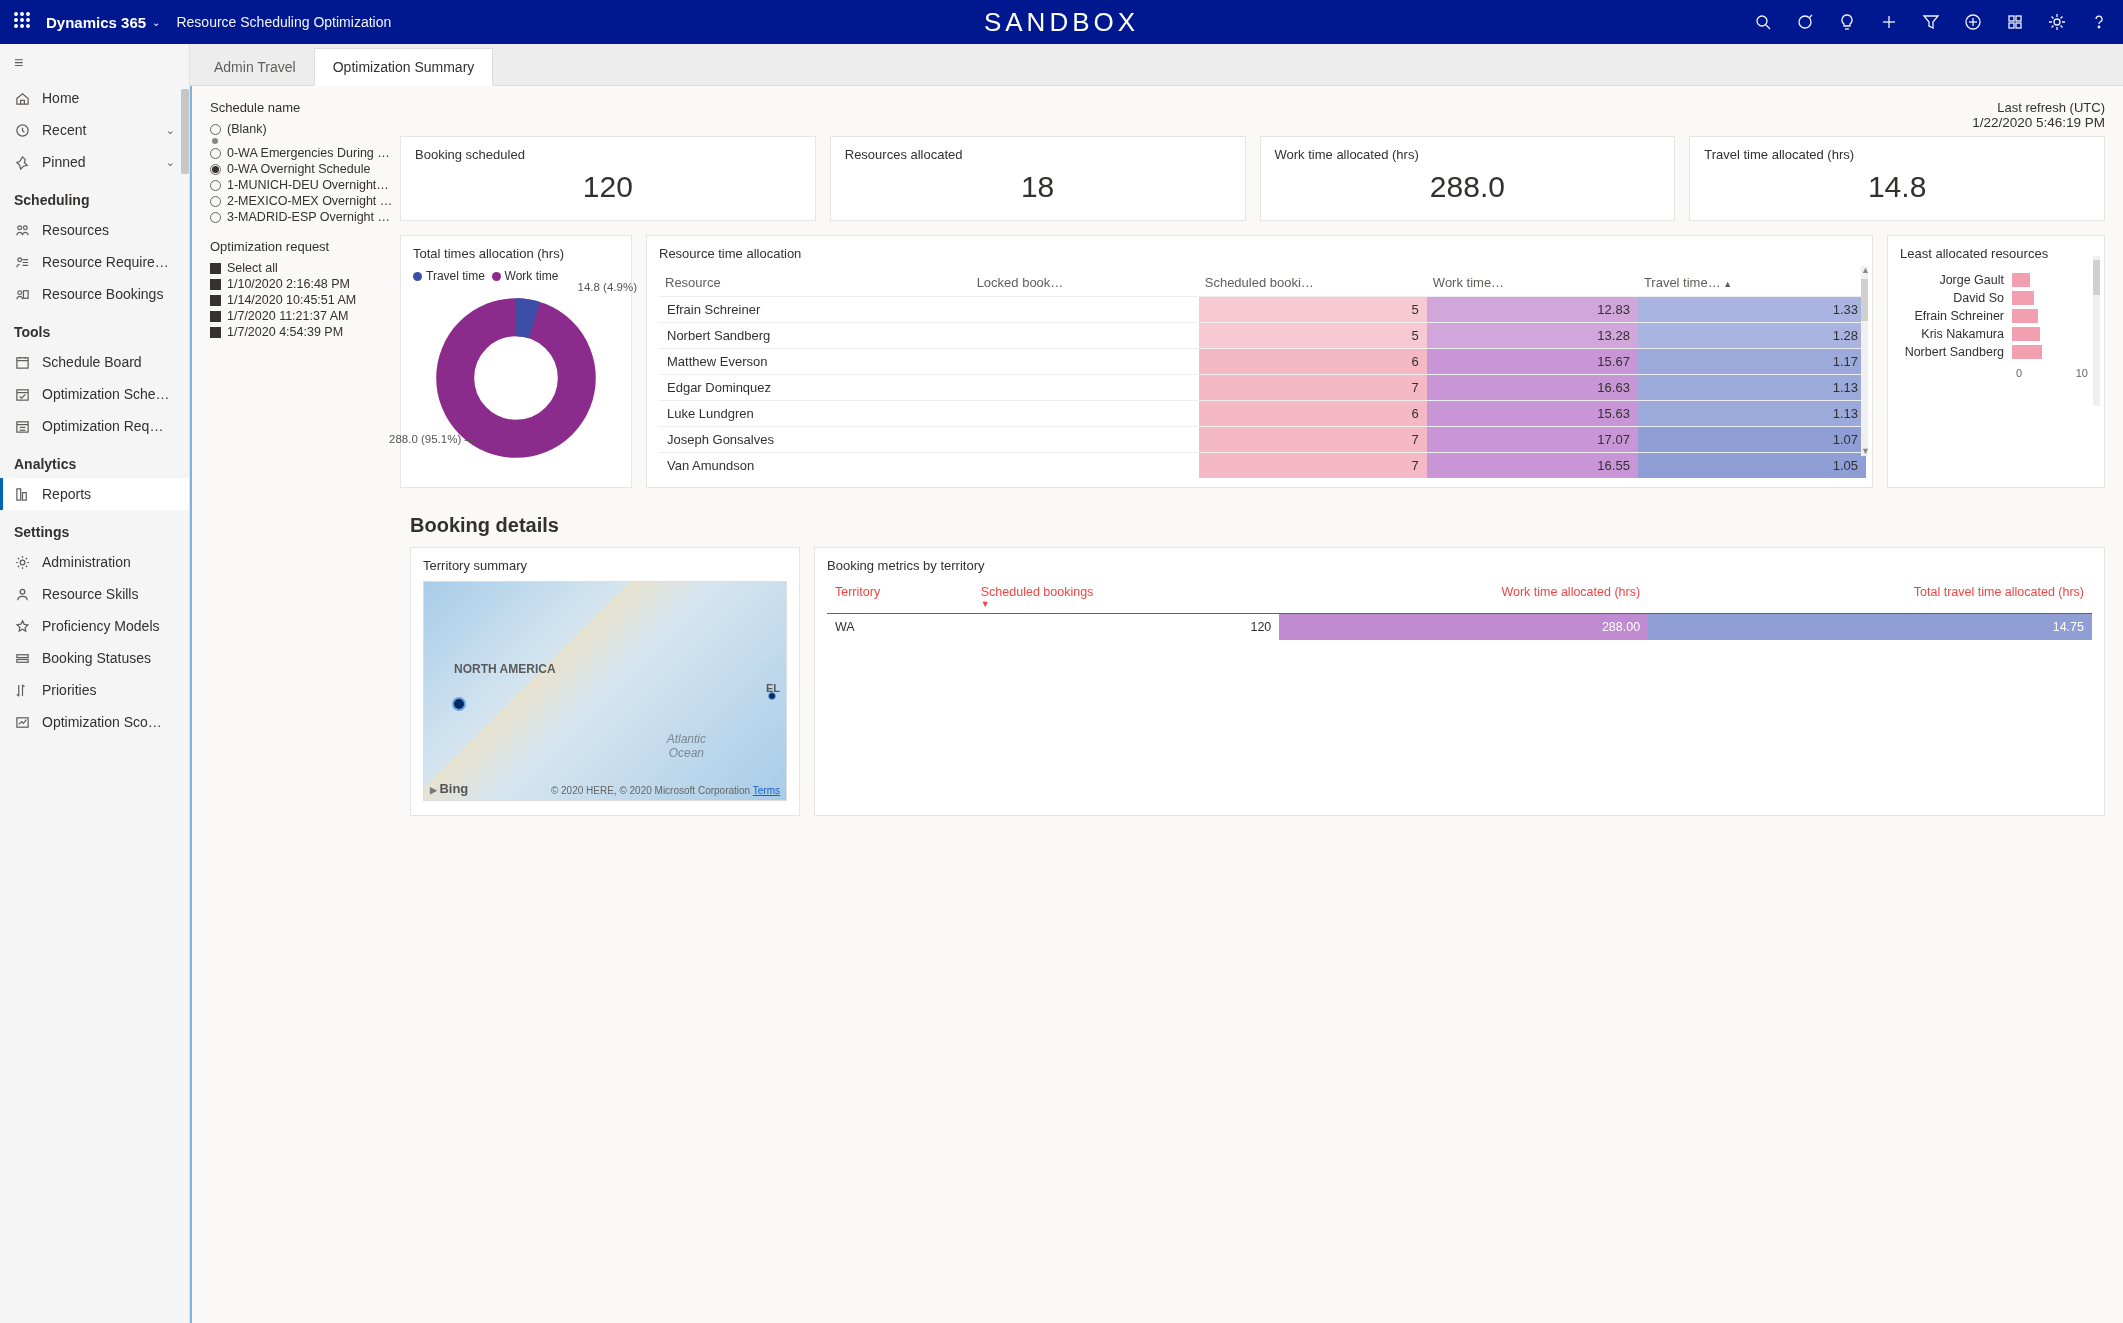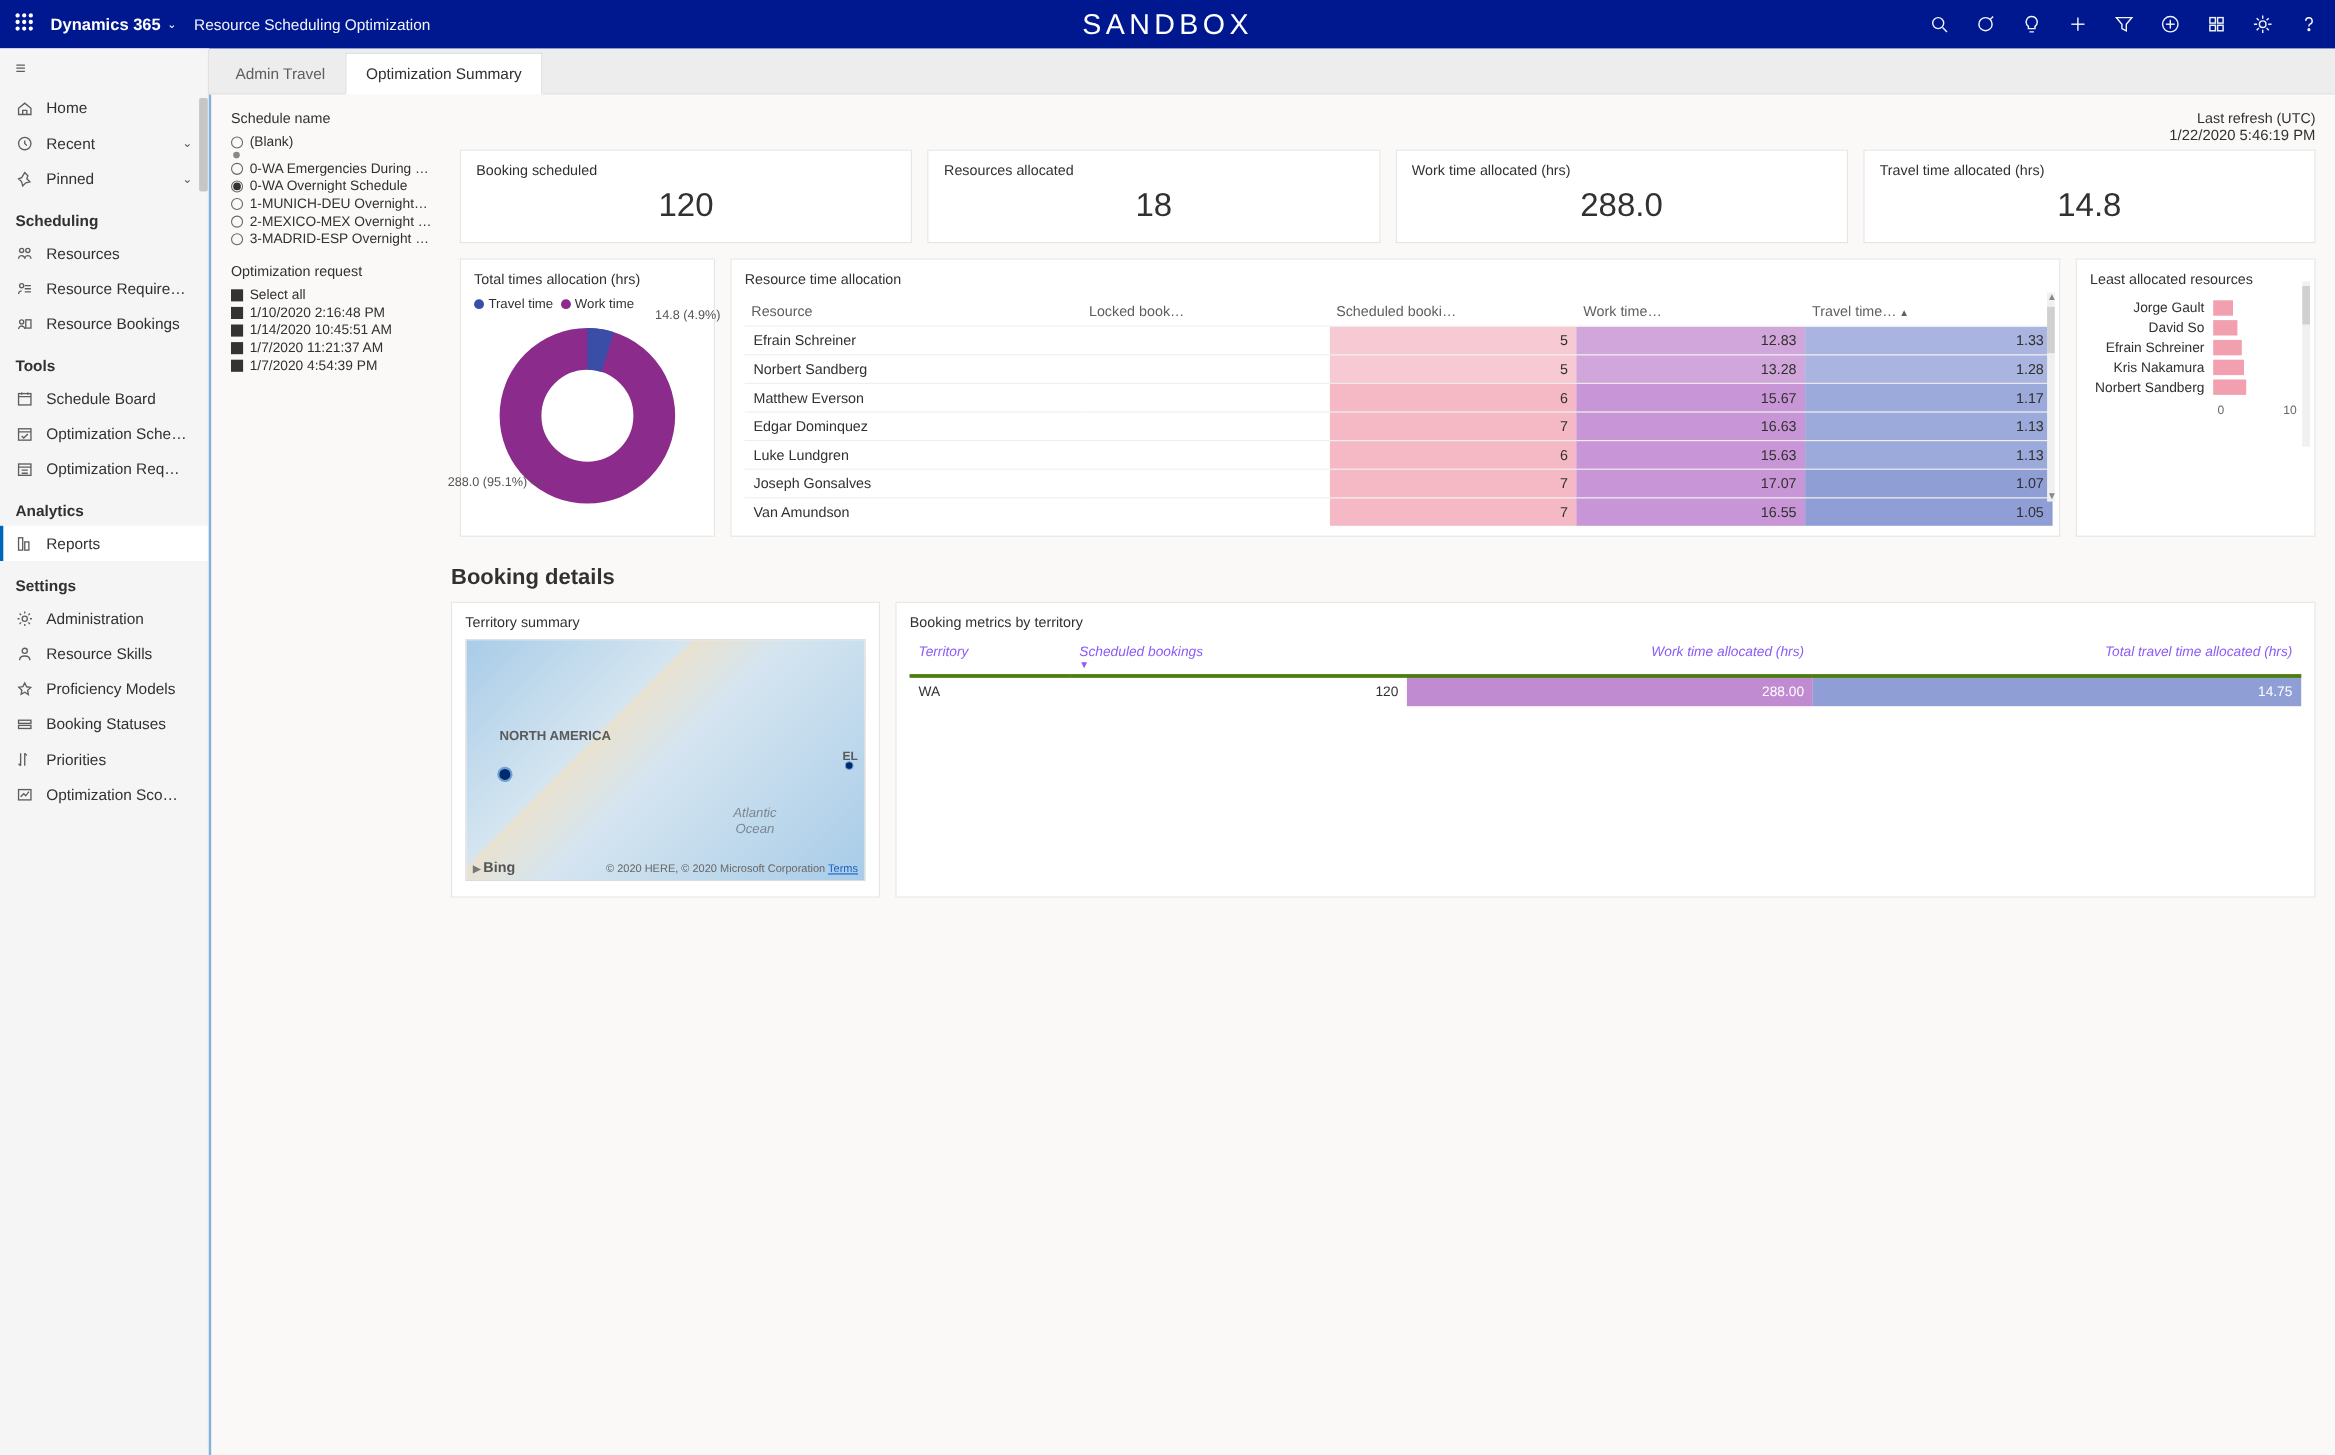--- a/index.html
+++ b/index.html
@@ -19,21 +19,21 @@
 .sidebar .nav-item.active { background: #fff; border-left: 3px solid #0067b8; padding-left: 11px; font-weight: 400; }
 .sidebar .nav-item .chev { margin-left: auto; font-size: 11px; color: #605e5c; }
 .sidebar .nav-group { padding: 14px 14px 6px; font-weight: 600; font-size: 14px; color: #323130; }
 .sidebar .sb-icon { width: 16px; height: 16px; display: inline-flex; align-items: center; justify-content: center; color: #605e5c; }
 .sidebar-scroll { position: absolute; right: 0; top: 45px; width: 8px; height: 85px; background: #c6c6c6; border-radius: 2px; }
 .main { flex: 1; display: flex; flex-direction: column; overflow: hidden; }
 .tabs { height: 42px; background: #ededed; display: flex; align-items: flex-end; border-bottom: 1px solid #ddd; padding-left: 6px; }
 .tab { padding: 10px 18px 10px; font-size: 14px; color: #605e5c; cursor: pointer; }
 .tab.active { background: #fff; color: #323130; border: 1px solid #ddd; border-bottom: 1px solid #fff; margin-bottom: -1px; }
 .content { flex: 1; overflow: auto; background: #faf9f8; border-left: 2px solid #7fb3e0; padding: 14px 18px 40px 18px; }
-.top-row { display: flex; gap: 18px; }
+.top-row { display: flex; }
 .filter-pane { width: 190px; font-size: 13px; }
 .filter-label { font-size: 13px; color: #323130; margin-bottom: 6px; }
 .radio-list { list-style: none; margin-bottom: 14px; }
 .radio-list li { display: flex; align-items: center; gap: 6px; font-size: 12.5px; padding: 1px 0; white-space: nowrap; overflow: hidden; text-overflow: ellipsis; }
 .radio { width: 11px; height: 11px; border: 1px solid #666; border-radius: 50%; flex-shrink: 0; }
 .radio.filled::after { content: ""; display: block; width: 7px; height: 7px; background: #333; border-radius: 50%; margin: 1px; }
 .radio.empty-dot { border: none; background: #888; width: 6px; height: 6px; border-radius: 50%; margin-left: 2px; }
 .check-list { list-style: none; }
 .check-list li { display: flex; align-items: center; gap: 6px; font-size: 12.5px; padding: 1px 0; }
 .chk { width: 11px; height: 11px; background: #333; flex-shrink: 0; }
@@ -81,21 +81,21 @@
 .map-na { position: absolute; left: 30px; top: 80px; font-weight: 700; font-size: 12px; color: #5a5a5a; }
 .map-point { position: absolute; width: 14px; height: 14px; background: #002b6b; border: 2px solid #6fa3d7; border-radius: 50%; }
 .map-ocean { position: absolute; right: 80px; bottom: 40px; font-style: italic; color: #7b8793; font-size: 12px; text-align: center; }
 .map-eu { position: absolute; right: 6px; top: 100px; font-weight: 700; font-size: 11px; color: #5a5a5a; }
 .bing-logo { position: absolute; left: 6px; bottom: 4px; font-size: 13px; font-weight: 600; color: #555; }
 .bing-logo::before { content: "▶ "; font-size: 9px; color: #777; }
 .map-copy { position: absolute; right: 6px; bottom: 4px; font-size: 10px; color: #666; }
 .map-copy a { color: #1a5ec8; }
 .metrics-panel { flex: 1; }
 .metrics-table { width: 100%; border-collapse: collapse; font-size: 12.5px; }
-.metrics-table th { text-align: left; font-weight: 400; color: #8b5cf6; padding: 4px 8px; vertical-align: top; border-bottom: 3px solid #4d7c0f; font-style: italic; }
+.metrics-table th { text-align: left; font-weight: 400; color: #ef4444; padding: 4px 8px; vertical-align: top; border-bottom: 1px solid #4d7c0f; }
 .metrics-table th .sortmark { display: block; font-size: 9px; }
 .metrics-table td { padding: 6px 8px; }
 .metrics-table td.num { text-align: right; }
 .bar-work { background: #c08bd0; text-align: right; color: #fff; padding-right: 8px; }
 .bar-travel { background: #8f9fd6; text-align: right; color: #fff; padding-right: 8px; }
 svg.topicon { width: 18px; height: 18px; stroke: #fff; fill: none; stroke-width: 1.3; }
 svg.sideicon { width: 15px; height: 15px; stroke: #605e5c; fill: none; stroke-width: 1.3; }
 </style>
 </head>
 <body>

